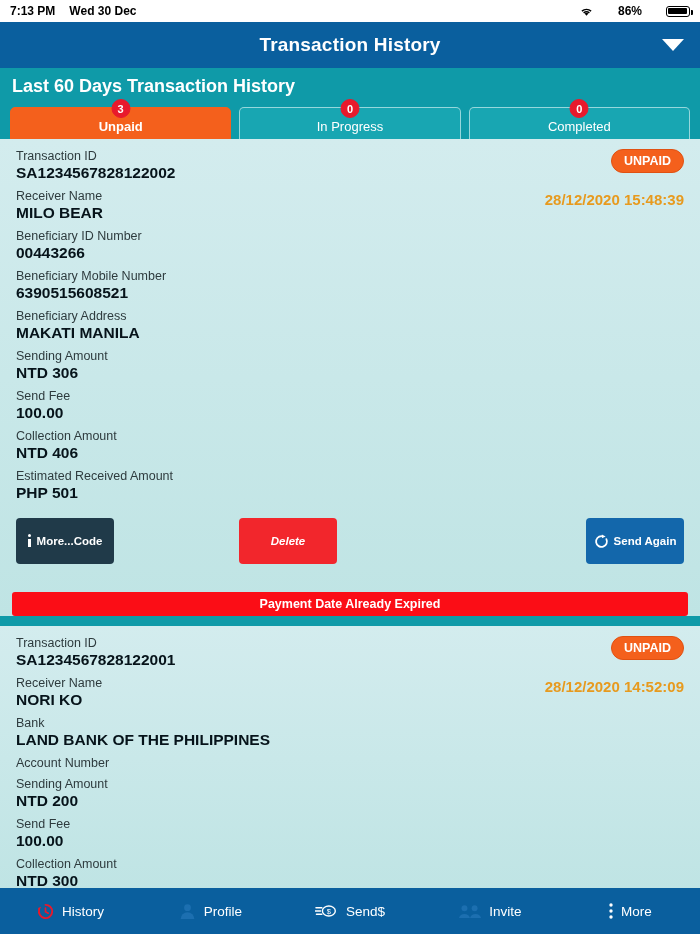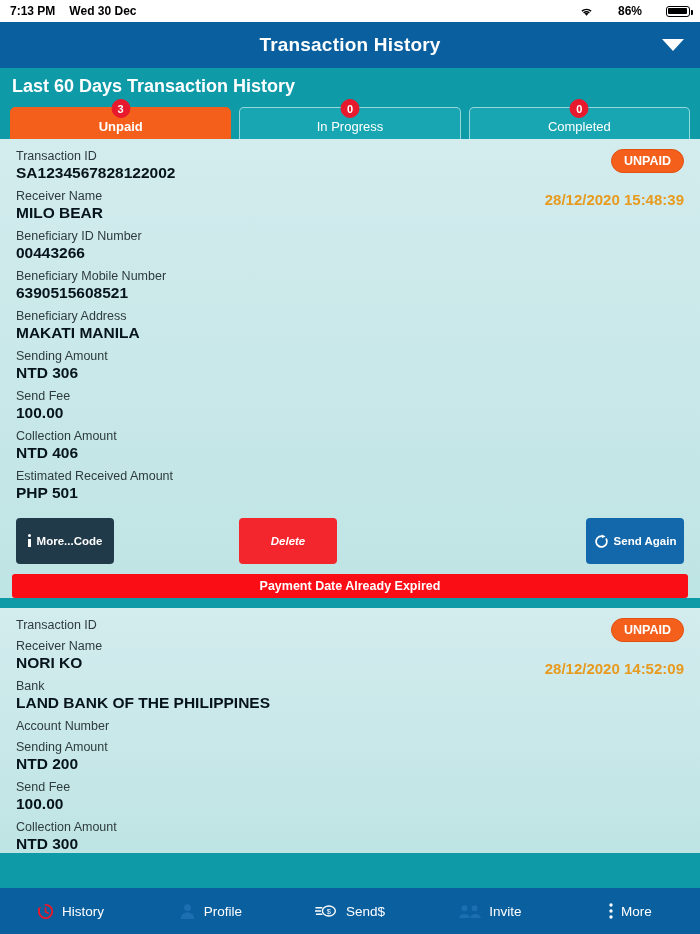--- a/index.html
+++ b/index.html
@@ -151,21 +151,21 @@
     color: #e79a1e;
     font-size: 15px;
     font-weight: bold;
   }
 
   
   .actions {
     display: flex;
     align-items: flex-start;
     margin-top: 16px;
-    padding-bottom: 10px;
+    padding-bottom: 28px;
   }
   .btn {
     border: none;
     border-radius: 4px;
     color: #fff;
     font-size: 11.5px;
     font-weight: bold;
     display: flex; align-items: center; justify-content: center;
     gap: 5px;
     cursor: pointer;
@@ -328,20 +328,21 @@
     </div>
 
     <div class="expired-bar">Payment Date Already Expired</div>
   </div>
 
   <div class="card">
     <div class="status-pill">UNPAID</div>
     <div class="timestamp">28/12/2020 14:52:09</div>
 
     <div class="field-label first-label">Transaction ID</div>
+    <div class="field-value">SA1234567828122001</div>
 
     <div class="field-label">Receiver Name</div>
     <div class="field-value">NORI KO</div>
 
     <div class="field-label">Bank</div>
     <div class="field-value">LAND BANK OF THE PHILIPPINES</div>
 
     <div class="field-label">Account Number</div>
 
     <div class="field-label">Sending Amount</div>

